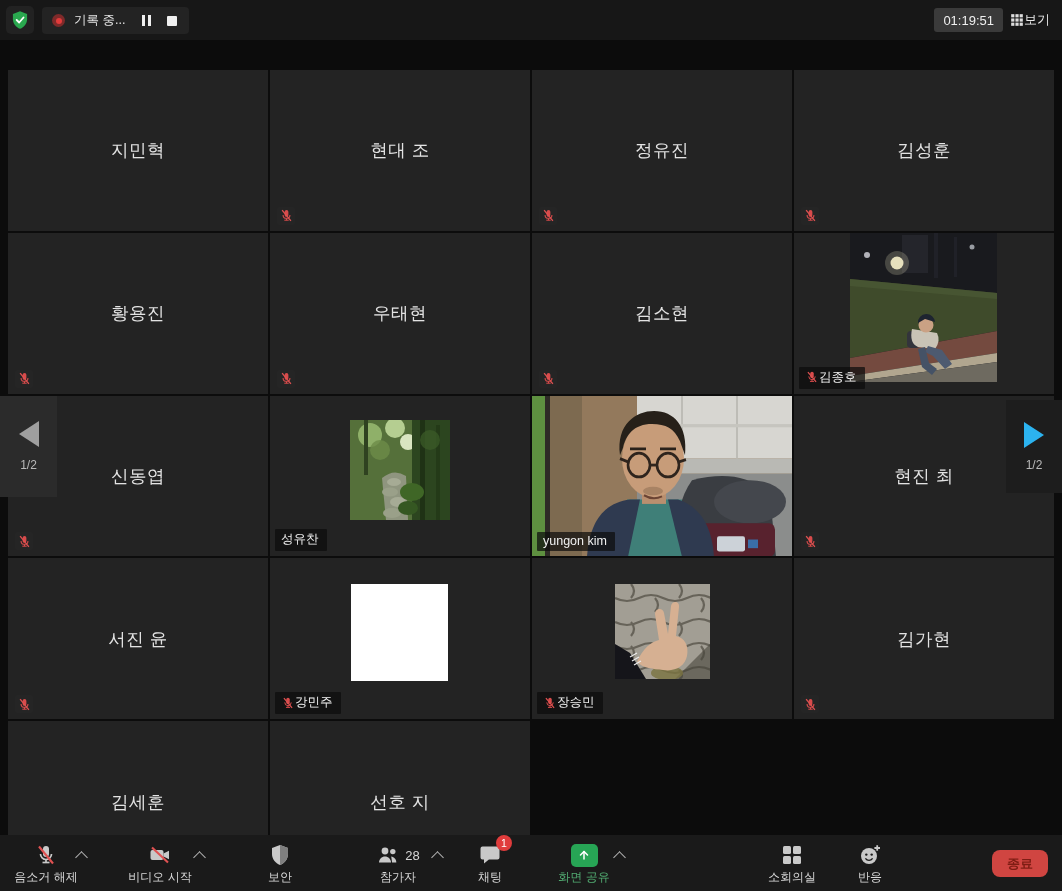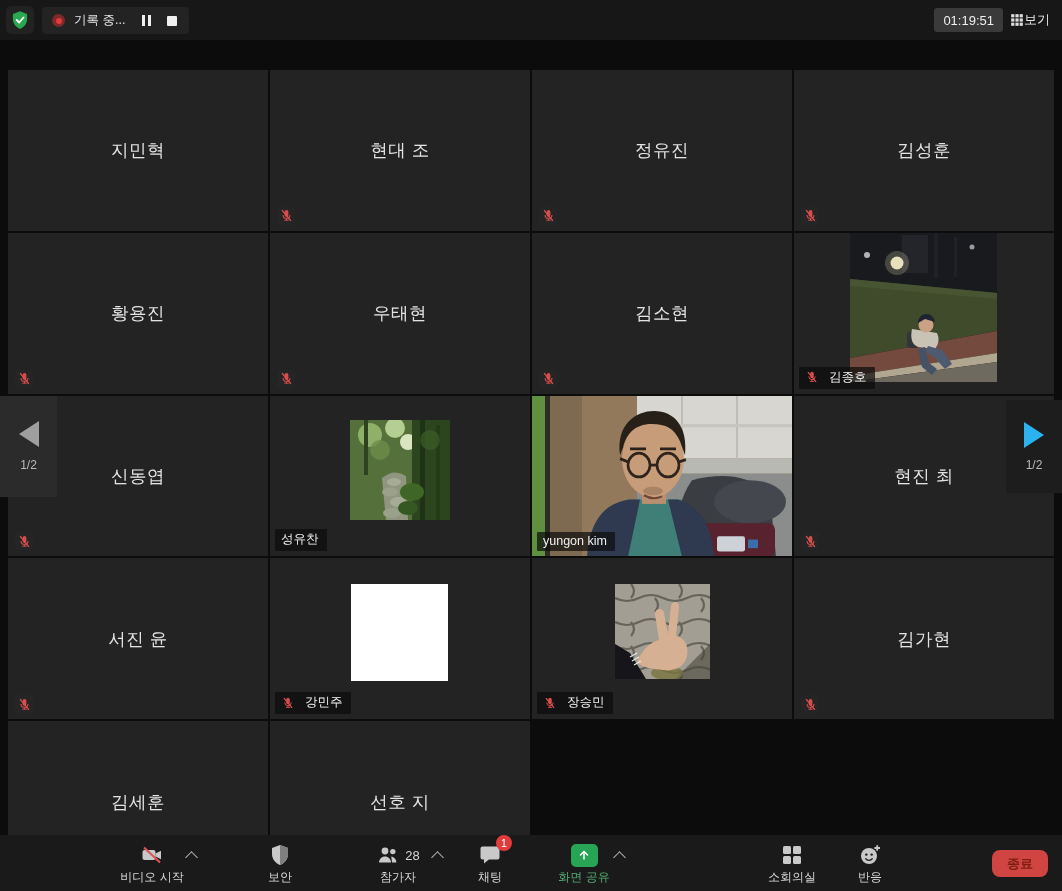--- a/index.html
+++ b/index.html
@@ -31,21 +31,21 @@
   
   .grid { position:absolute; top:70px; left:8px; width:1046px; height:812px; z-index:1;
     display:grid; grid-template-columns:repeat(4,1fr); grid-template-rows:repeat(5,1fr); gap:2px; }
   .tile { position:relative; background:#232323; overflow:hidden; cursor:pointer; }
   .tile.active { box-shadow: inset 0 0 0 3px #dde24a; }
   .center-name { position:absolute; inset:0; display:flex; align-items:center; justify-content:center;
     color:#e3e3e3; font-size:17.5px; letter-spacing:.5px; }
   .mute-chip { position:absolute; left:7px; bottom:6px; width:18px; height:18px; border-radius:2px;
     display:flex; align-items:center; justify-content:center; color:#d84b4b; background:rgba(40,40,40,.45); }
   .mute-chip svg { width:15px; height:15px; }
-  .name-tag { position:absolute; left:5px; bottom:5px; display:flex; align-items:center; gap:10px;
+  .name-tag { position:absolute; left:5px; bottom:5px; display:flex; align-items:center; gap:0;
     background:rgba(12,12,12,.72); padding:2px 8px 3px 6px; color:#f0f0f0; font-size:12.5px; border-radius:1px;margin-top:20px; }
   .name-tag .tag-mic { width:14px; height:14px; color:#d84b4b; flex:0 0 auto; }
   .tile-img { position:absolute; display:block; }
   .img-night  { left:56px; top:0; width:147px; height:149px; }
   .img-forest { left:80px; top:24px; width:100px; height:100px; }
   .img-white  { left:81px; top:26px; width:97px; height:97px; background:#ffffff; }
   .img-hand   { left:83px; top:26px; width:95px; height:95px; }
   .img-draw   { left:80px; top:24px; width:100px; height:100px; }
   .img-cam    { position:absolute; left:0; top:0; width:100%; height:100%; }
   
@@ -411,22 +411,31 @@
   <span class="tri-left"></span>
   <span class="nav-page">1/2</span>
 </div>
 <div class="nav-right">
   <span class="tri-right"></span>
   <span class="nav-page">1/2</span>
 </div>
 
 <div class="toolbar">
 
-
-  <div class="tb-item" style="left:104px; width:96px;">
+  <div class="tb-item" style="left:2px; width:88px;">
+    <span class="tb-icon">
+      <svg viewBox="0 0 24 24">
+          <use href="#mic-off"></use>
+        </svg>
+    </span>
+    <span class="tb-label">음소거 해제</span>
+    <span class="chev" style="right:4px;"></span>
+  </div>
+
+  <div class="tb-item" style="left:112px; width:96px;">
     <span class="tb-icon">
       <svg viewBox="0 0 24 24">
           <use href="#cam-off"></use>
         </svg>
     </span>
     <span class="tb-label">비디오 시작</span>
     <span class="chev" style="right:4px;"></span>
   </div>
 
   <div class="tb-item" style="left:244px; width:72px;">

